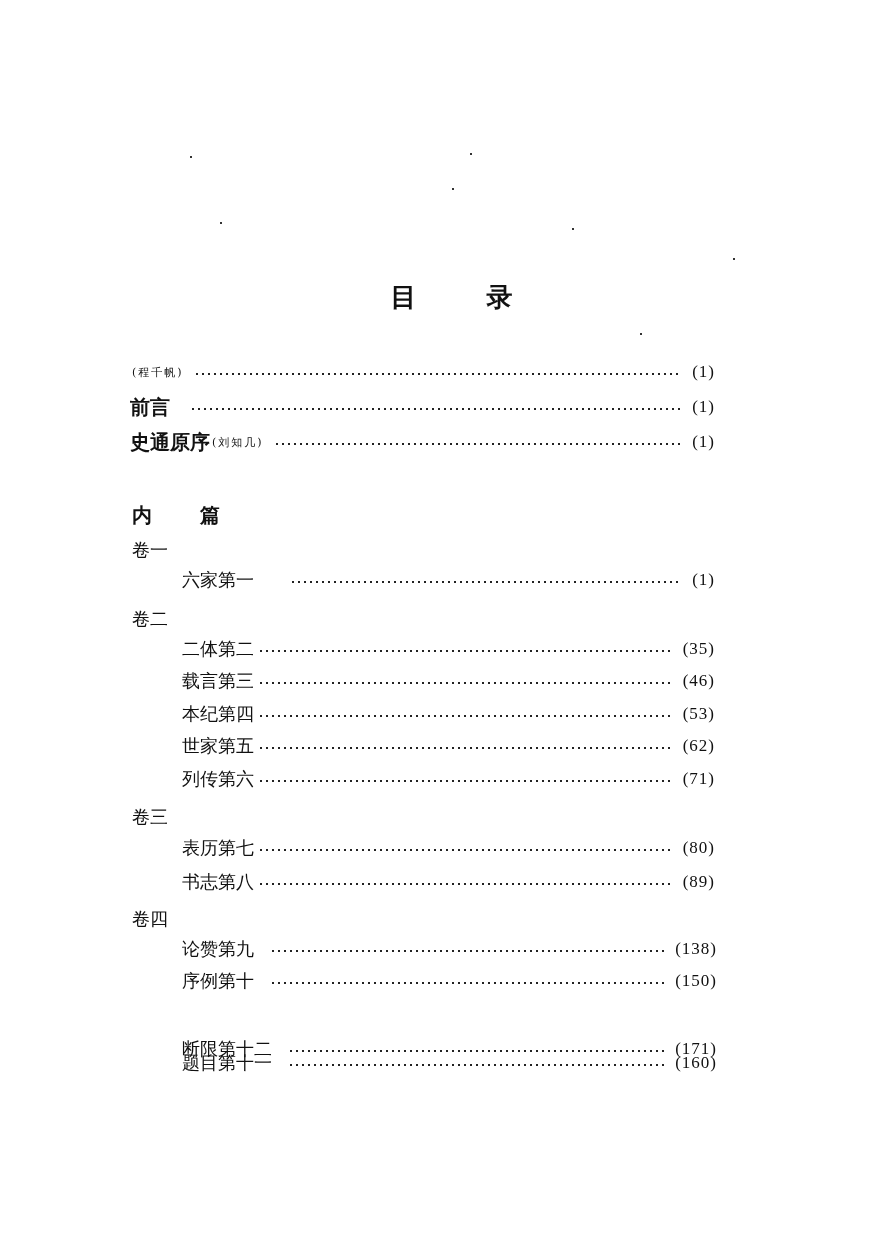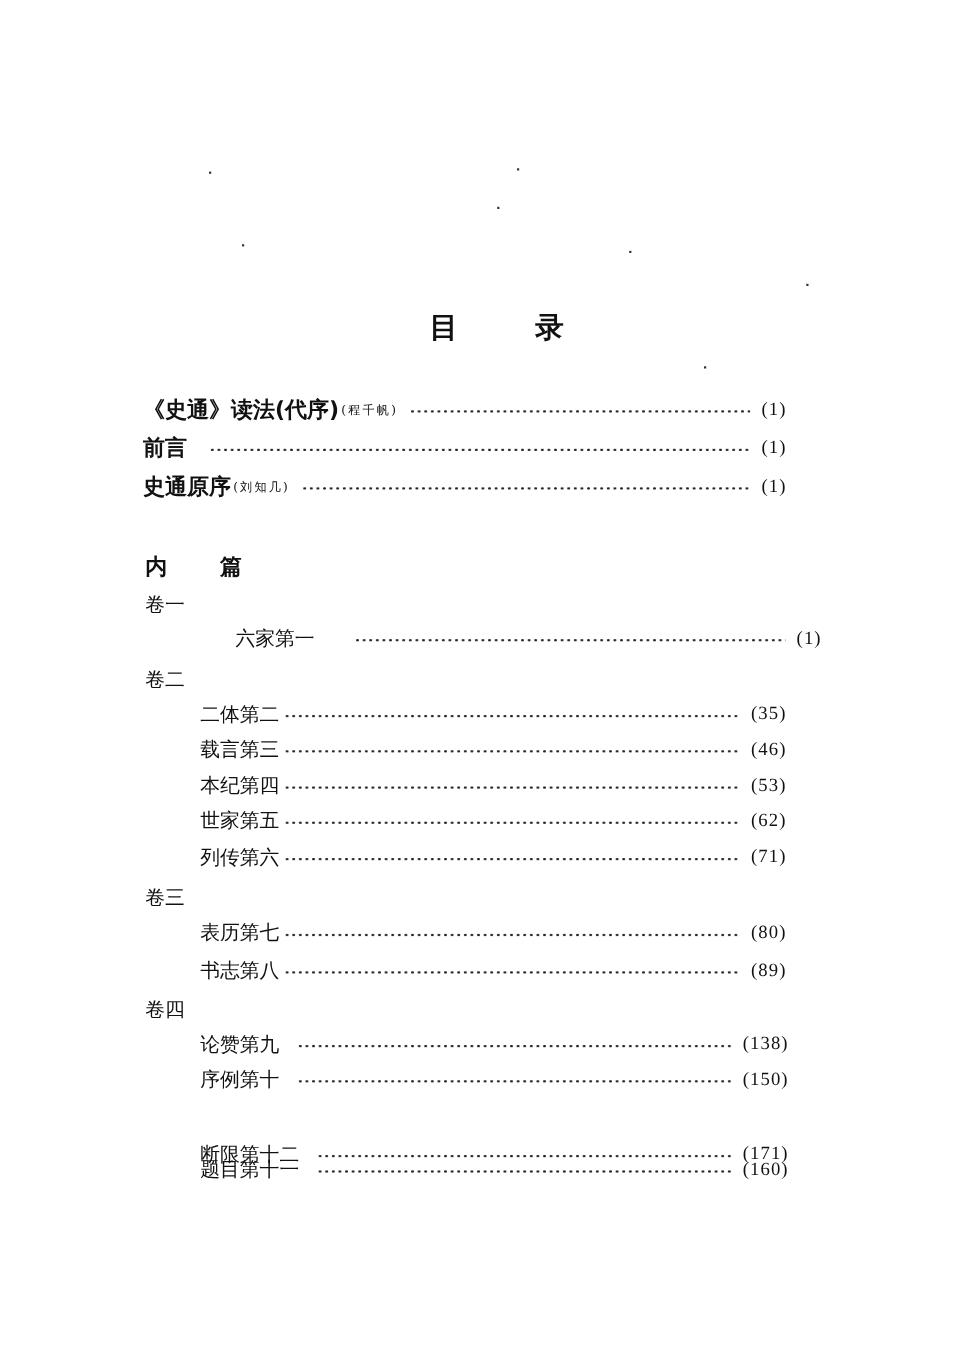--- a/index.html
+++ b/index.html
@@ -48,21 +48,20 @@
 <div class="speck" style="left:220px;top:222px;"></div>
 <div class="speck" style="left:733px;top:258px;"></div>
 <div class="speck" style="left:572px;top:228px;"></div>
 <div class="speck" style="left:640px;top:333px;"></div>
 
 <div class="title">
   <span>目</span><span class="gap"></span><span>录</span>
 </div>
 
 <div class="row" style="left:130px;top:357px;width:585px;">
-  <span class="label bold">《史通》读法(代序)</span>
   <span class="note">(程千帆)</span>
   <span class="leader"></span>
   <span class="page">(1)</span>
 </div>
 <div class="row" style="left:130px;top:392px;width:585px;">
   <span class="label bold">前言</span>
   <span class="leader" style="margin-left:20px;"></span>
   <span class="page">(1)</span>
 </div>
 <div class="row" style="left:130px;top:427px;width:585px;">
@@ -71,21 +70,21 @@
   <span class="leader"></span>
   <span class="page">(1)</span>
 </div>
 
 <div class="part">
   <span class="p1">内</span>
   <span class="p2">篇</span>
 </div>
 
 <div class="vol" style="top:535px;">卷一</div>
-<div class="row" style="left:182px;top:565px;width:533px;margin-left:32px;">
+<div class="row" style="left:182px;top:565px;width:533px;">
   <span class="label">六家第一</span>
   <span class="leader" style="margin-left:36px;"></span>
   <span class="page">(1)</span>
 </div>
 
 <div class="vol" style="top:604px;">卷二</div>
 <div class="row" style="left:182px;top:634px;width:533px;">
   <span class="label">二体第二</span>
   <span class="leader" style="margin-left:4px;"></span>
   <span class="page">(35)</span>

